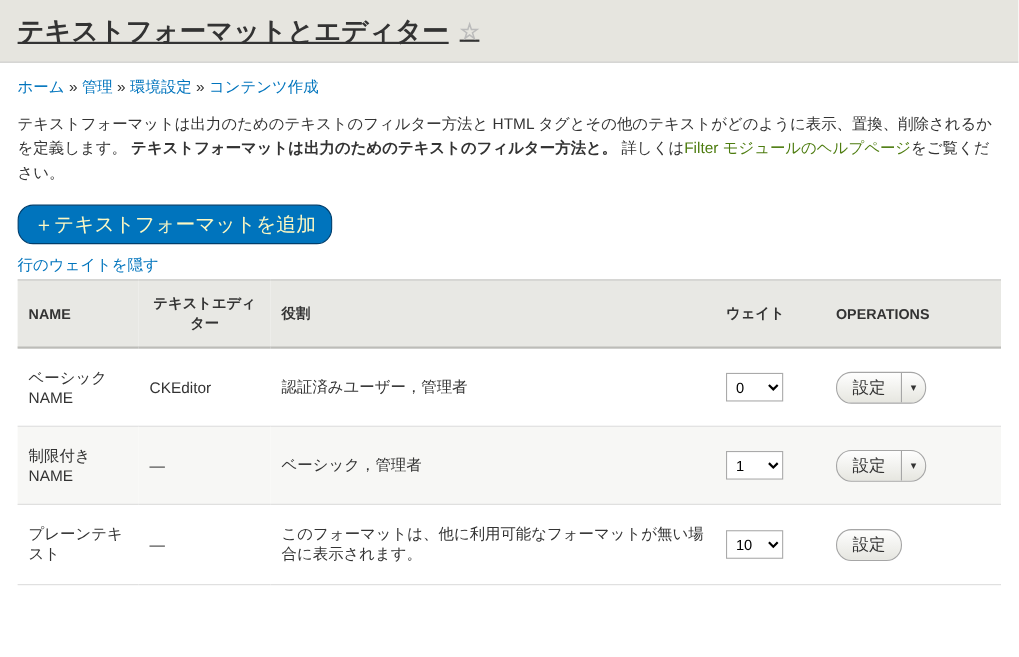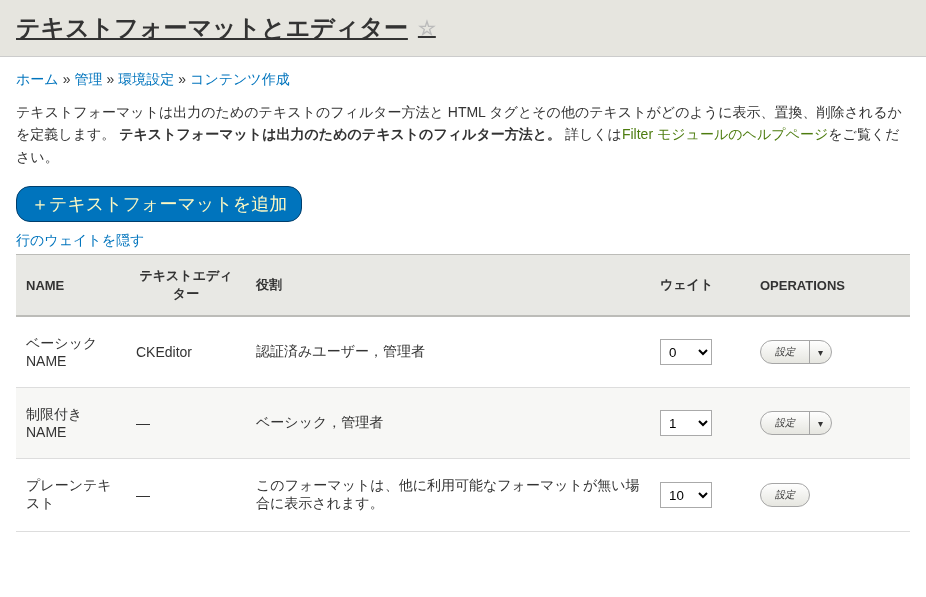--- a/index.html
+++ b/index.html
@@ -16,21 +16,21 @@
     .bold { font-weight: bold; }
     .add-btn { background: #0074bd; color: #fef9c3; border: 1px solid #003e6c; border-radius: 14px; padding: 5px 14px; font-size: 18px; cursor: pointer; margin: 8px 0 10px; }
     .right-link-wrap { margin-bottom: 4px; }
     .right-link { color: #0074bd; text-decoration: none; }
     table { width: 100%; border-collapse: collapse; }
     thead th { background: #e8e8e4; text-align: left; padding: 12px 10px; font-weight: bold; font-size: 13px; border-bottom: 2px solid #bcbcb8; border-top: 1px solid #bcbcb8; color: #333; }
     tbody td { padding: 18px 10px; border-bottom: 1px solid #ddd; vertical-align: middle; }
     tbody tr:nth-child(even) td { background: #f7f7f5; }
     .weight-select { height: 26px; border: 1px solid #aaa; background: #fff; padding: 2px 4px; min-width: 52px; }
     .dropbutton-wrap { display: inline-flex; border: 1px solid #a6a6a6; border-radius: 14px; overflow: hidden; background: linear-gradient(#fefefe, #e6e6e0); }
-    .dropbutton-main { padding: 4px 14px; background: transparent; border: none; cursor: pointer; font-size: 10px; color: #333; font-style: italic; }
+    .dropbutton-main { padding: 4px 14px; background: transparent; border: none; cursor: pointer; font-size: 15px; color: #333; }
     .dropbutton-arrow { border-left: 1px solid #a6a6a6; background: transparent; border-top:none;border-right:none;border-bottom:none; padding: 4px 8px; cursor: pointer; font-size: 10px; color: #333; }
     .col-name { width: 110px; }
     .col-editor { width: 120px; text-align: center; }
     .col-weight { width: 100px; }
     .col-ops { width: 160px; }
   </style>
 </head>
 <body>
 
 <div class="header-bar">

